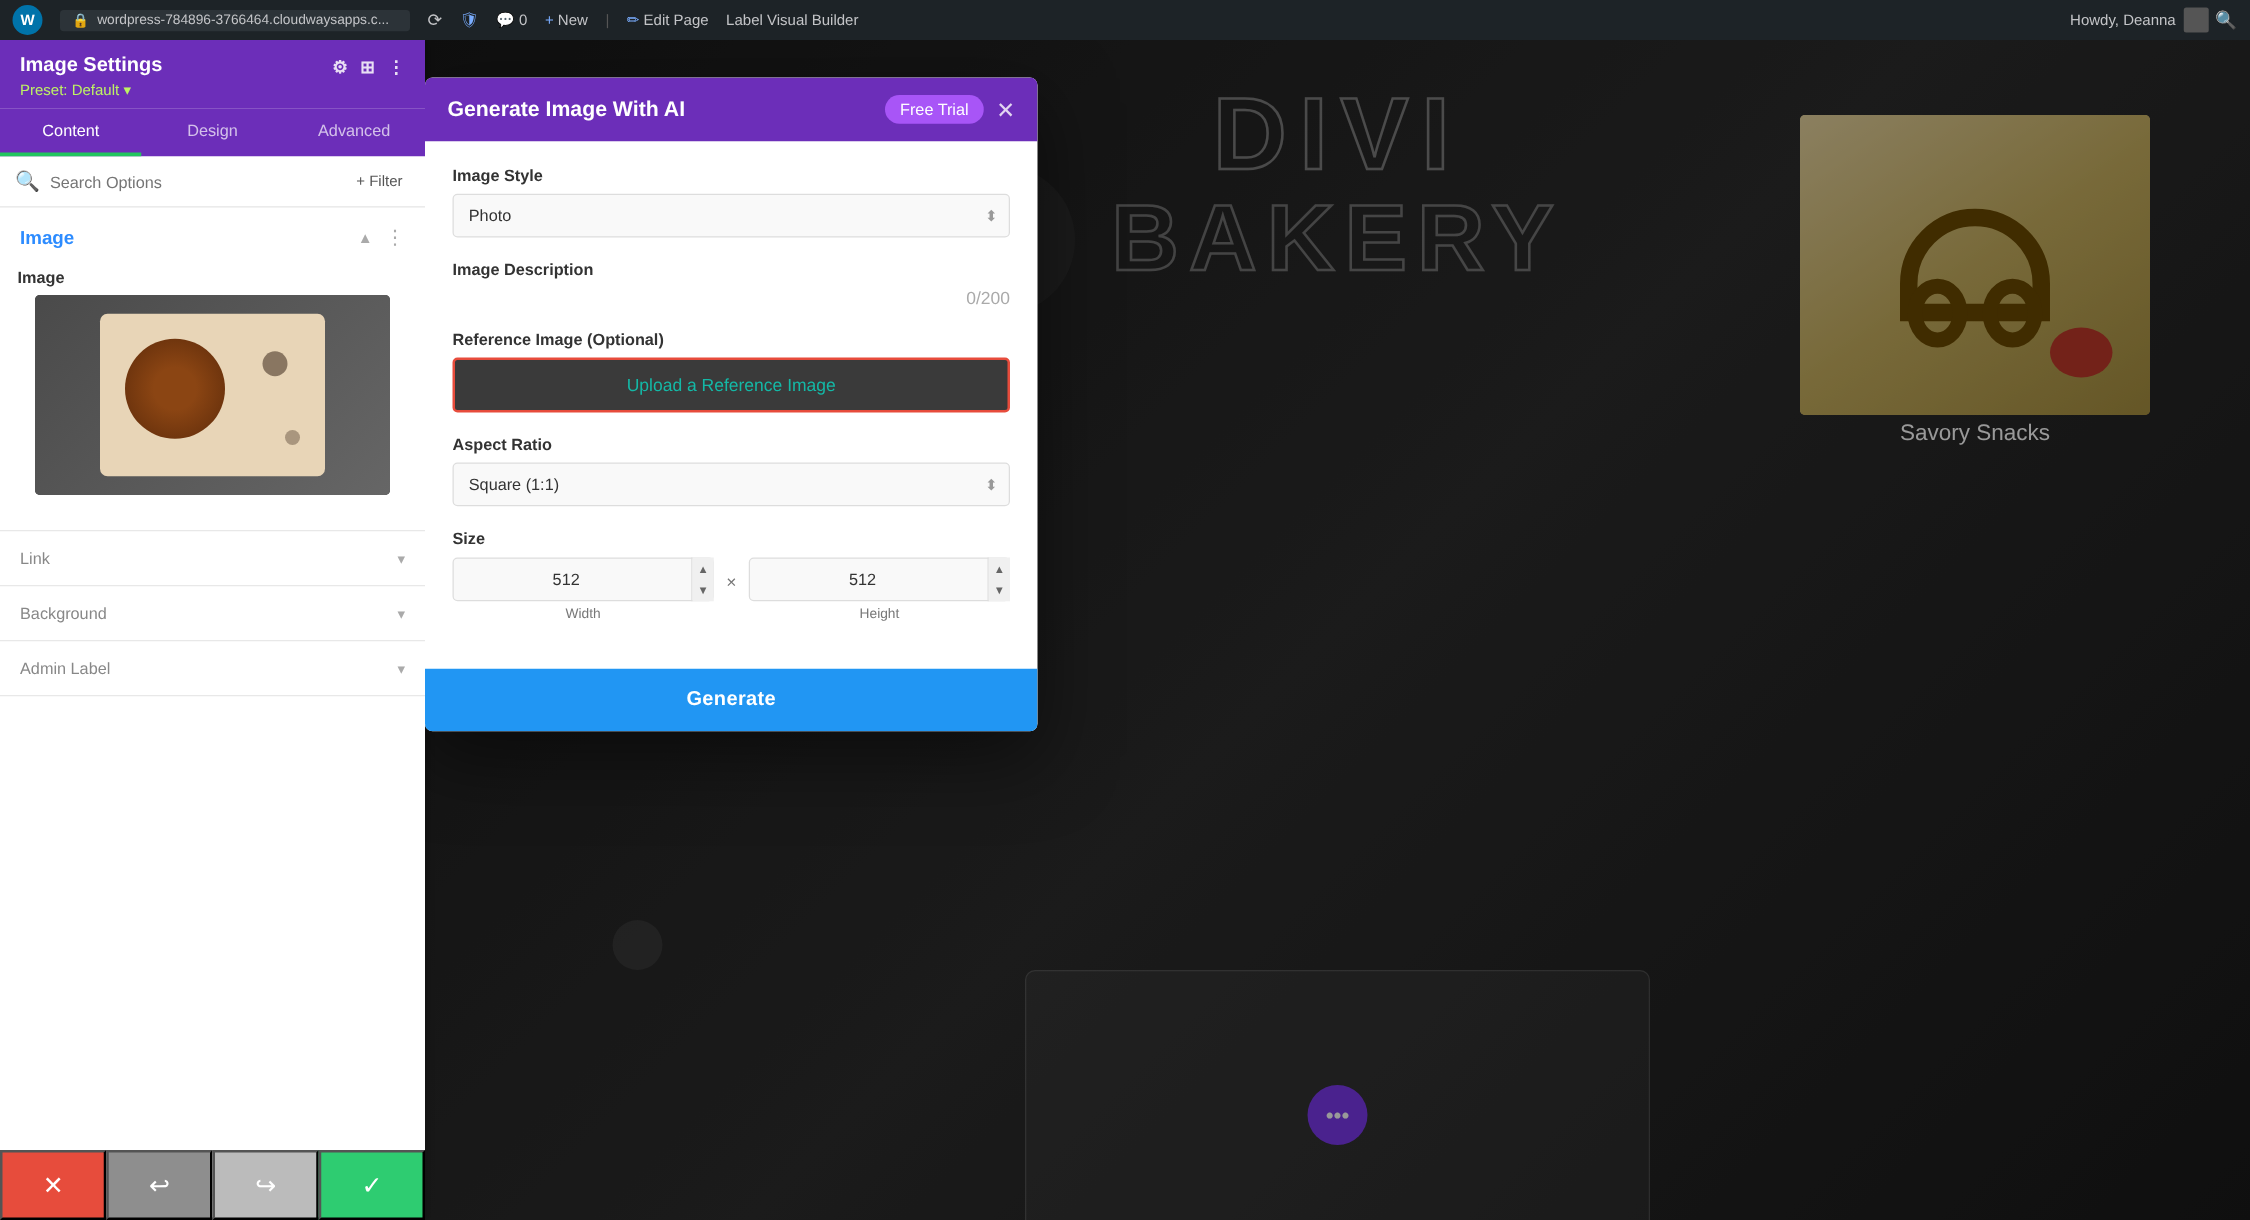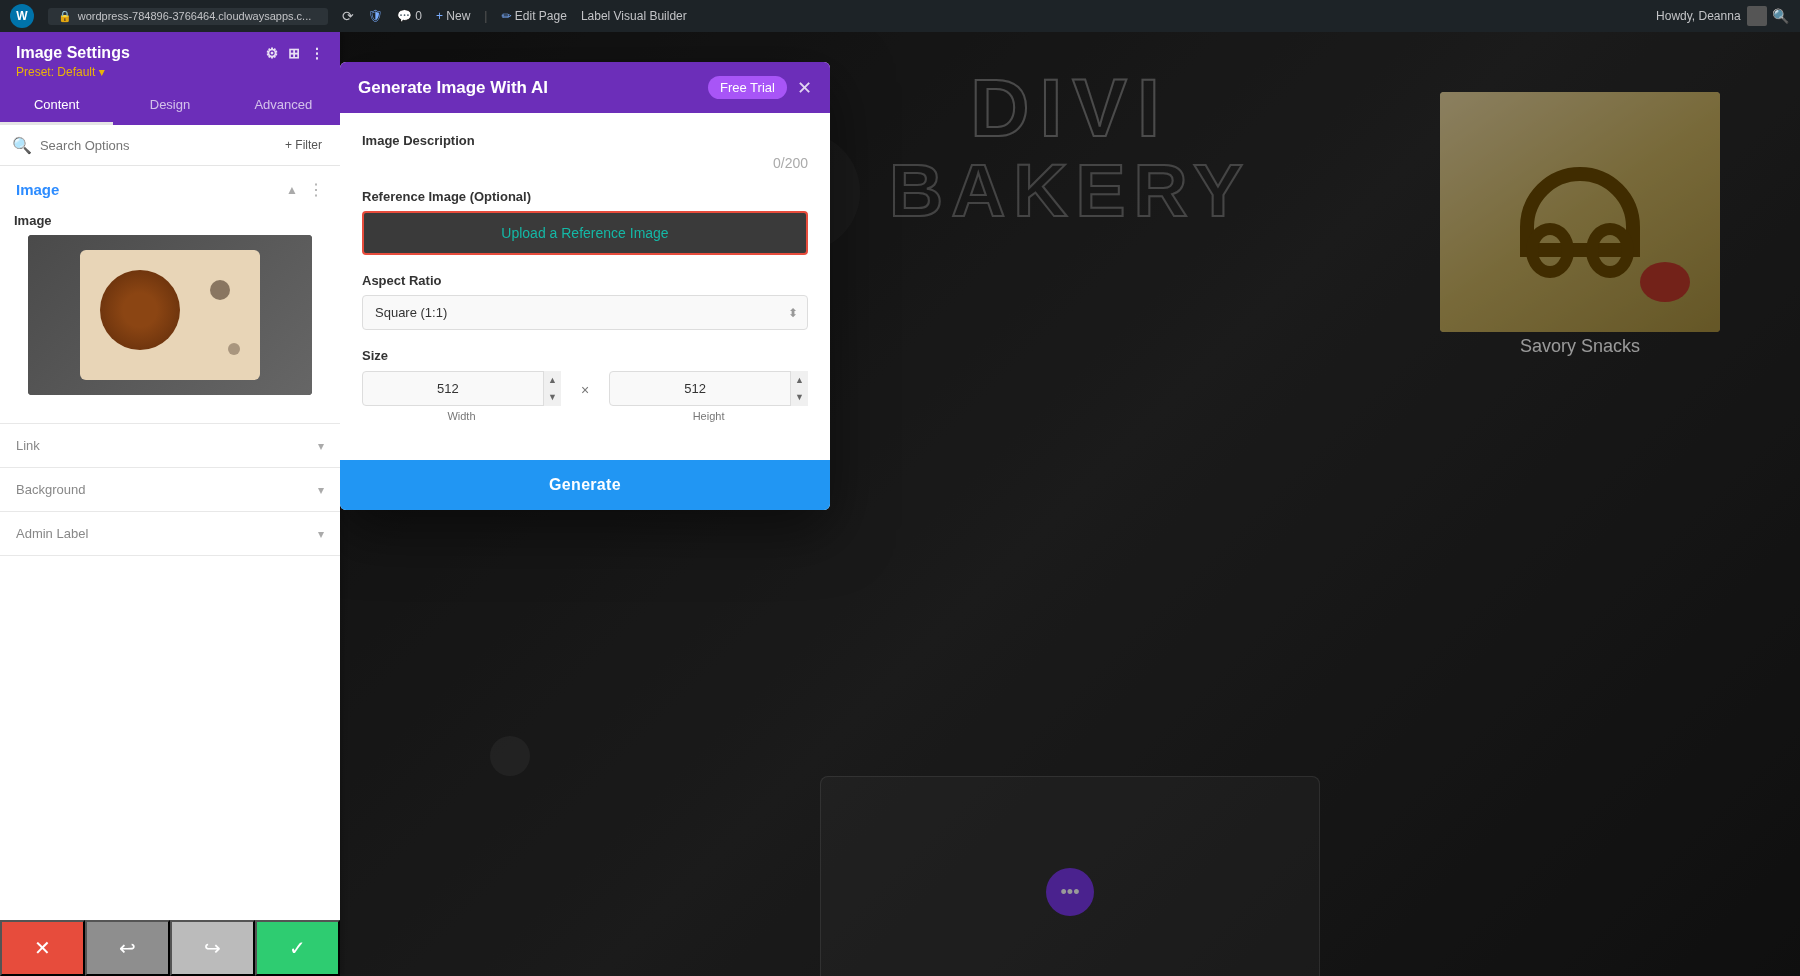--- a/index.html
+++ b/index.html
@@ -57,40 +57,40 @@
       box-shadow: 2px 0 6px rgba(0,0,0,0.2);
     }
     .sidebar-header {
       background: #6c2eb9;
       padding: 12px 16px 8px;
       color: white;
     }
     .sidebar-header .title { font-size: 16px; font-weight: 600; display: flex; align-items: center; justify-content: space-between; }
     .sidebar-header .title .icons { display: flex; gap: 10px; }
     .sidebar-header .title .icon-btn { cursor: pointer; opacity: 0.85; font-size: 14px; }
-    .sidebar-header .preset { font-size: 12px; color: #eab308; margin-top: 3px; cursor: pointer; }
+    .sidebar-header .preset { font-size: 12px; color: #bef264; margin-top: 3px; cursor: pointer; }
     .sidebar-header .preset:after { content: ' ▾'; }
 
     
     .sidebar-tabs {
       display: flex;
       background: #6c2eb9;
     }
     .sidebar-tab {
       flex: 1;
       text-align: center;
       padding: 10px;
       color: rgba(255,255,255,0.7);
       font-size: 13px;
       cursor: pointer;
       border-bottom: 3px solid transparent;
     }
     .sidebar-tab.active {
       color: white;
-      border-bottom: 3px solid #e5e5e5;
+      border-bottom: 3px solid #22c55e;
     }
 
     
     .sidebar-search {
       padding: 10px 12px;
       border-bottom: 1px solid #e5e5e5;
       display: flex;
       align-items: center;
       gap: 8px;
     }
@@ -348,21 +348,21 @@
       font-weight: 500;
       cursor: pointer;
       text-align: center;
       outline: none;
     }
 
     
     .size-inputs {
       display: flex;
       align-items: center;
-      gap: 20px;
+      gap: 10px;
       margin-top: 8px;
     }
     .size-input-group {
       flex: 1;
       display: flex; flex-direction: column; align-items: center; gap: 4px;
     }
     .size-input-wrap {
       position: relative;
       width: 100%;
     }
@@ -630,20 +630,32 @@
         <div class="modal-header">
           <span class="modal-title">Generate Image With AI</span>
           <div class="header-right">
             <span class="free-trial-badge">Free Trial</span>
             <button class="modal-close">✕</button>
           </div>
         </div>
 
         <div class="modal-body">
 
+          <div class="field-group">
+            <div class="field-label">Image Style</div>
+            <div class="select-wrapper">
+              <select>
+                <option>Photo</option>
+                <option>Illustration</option>
+                <option>Painting</option>
+                <option>Sketch</option>
+                <option>Digital Art</option>
+              </select>
+            </div>
+          </div>
 
           <div class="field-group">
             <div class="field-label">Image Description</div>
             <div class="char-count">0/200</div>
           </div>
 
           <div class="field-group">
             <div class="field-label">Reference Image (Optional)</div>
             <button class="upload-btn">Upload a Reference Image</button>
           </div>

